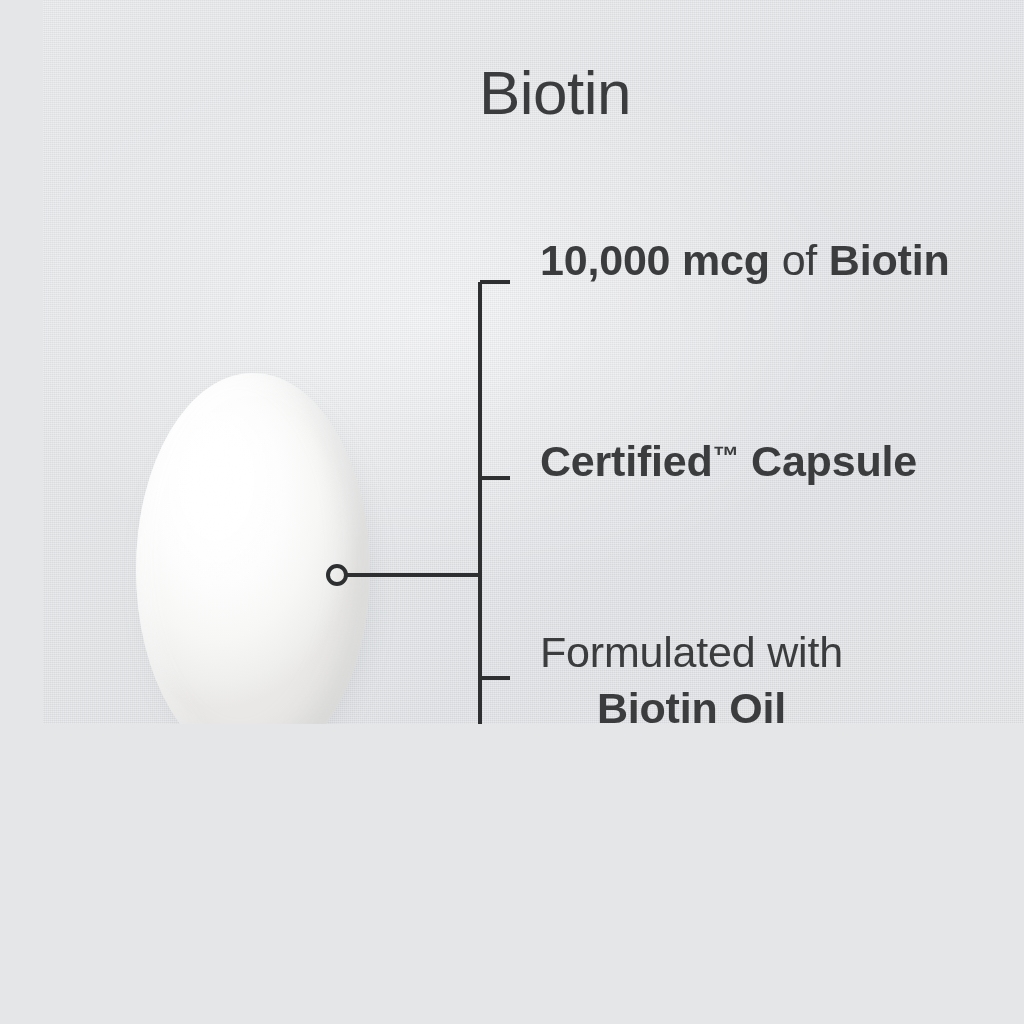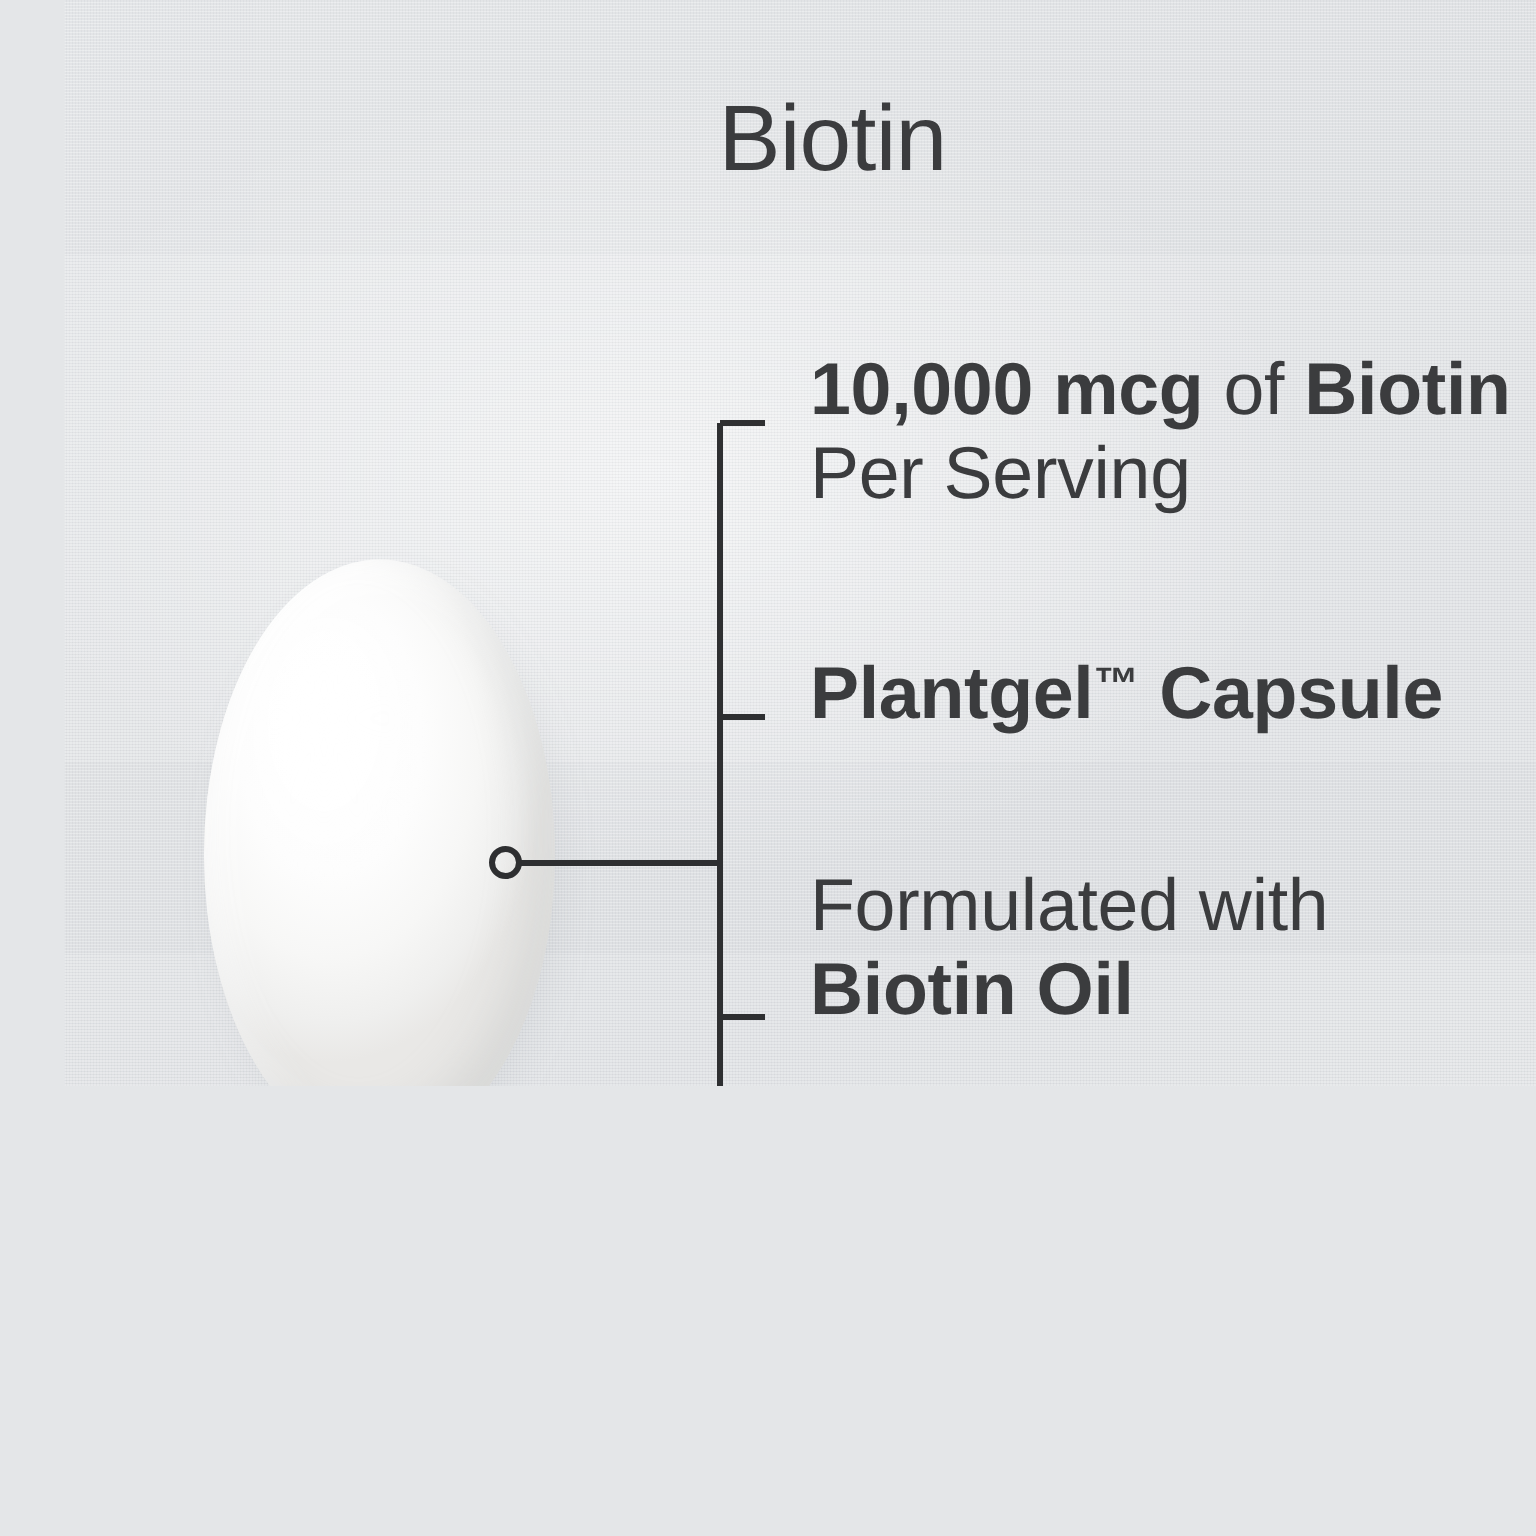--- a/index.html
+++ b/index.html
@@ -101,39 +101,40 @@
     width: 1024px;
     height: 1024px;
     pointer-events: none;
   }
 
   
   .callout {
     position: absolute;
     left: 497px;
     color: #3b3c3e;
-    font-size: 49px;
+    font-size: 43px;
     line-height: 56px;
     font-weight: 400;
     letter-spacing: -0.2px;
     white-space: nowrap;
+    text-align: center;
   }
   .callout b {
     font-weight: 700;
   }
   .callout .line { display: block; }
   .tm {
     font-size: 0.62em;
     vertical-align: 0.42em;
     letter-spacing: 0;
   }
 
   #callout-0 { top: 232px; }
   #callout-1 { top: 428px; }
-  #callout-2 { top: 576px; }
+  #callout-2 { top: 624px; }
   #callout-3 { top: 808px; }
 </style>
 </head>
 <body>
 
 <div id="stage">
 
   <div id="grain"></div>
 
   <div id="title">Biotin</div>
@@ -154,23 +155,22 @@
     <circle cx="294" cy="575" r="9" fill="none" stroke="#2e2f31" stroke-width="4"></circle>
 
     <line x1="437" y1="282" x2="467" y2="282" stroke="#2e2f31" stroke-width="4" shape-rendering="crispEdges"></line>
     <line x1="437" y1="478" x2="467" y2="478" stroke="#2e2f31" stroke-width="4" shape-rendering="crispEdges"></line>
     <line x1="437" y1="678" x2="467" y2="678" stroke="#2e2f31" stroke-width="4" shape-rendering="crispEdges"></line>
     <line x1="437" y1="868" x2="467" y2="868" stroke="#2e2f31" stroke-width="4" shape-rendering="crispEdges"></line>
   </svg>
 
   <div class="callout" id="callout-0">
       <span class="line"><b>10,000 mcg</b><span> of </span><b>Biotin</b></span>
-      <span class="line"><span>Per Serving</span></span>
     </div>
   <div class="callout" id="callout-1">
-      <span class="line"><b>Plantgel</b><b class="tm">™</b><b> Capsule</b></span>
+      <span class="line"><b>Certified</b><b class="tm">™</b><b> Capsule</b></span>
     </div>
   <div class="callout" id="callout-2">
       <span class="line"><span>Formulated with</span></span>
       <span class="line"><b>Biotin Oil</b></span>
     </div>
 
 </div>
 
 </body></html>

